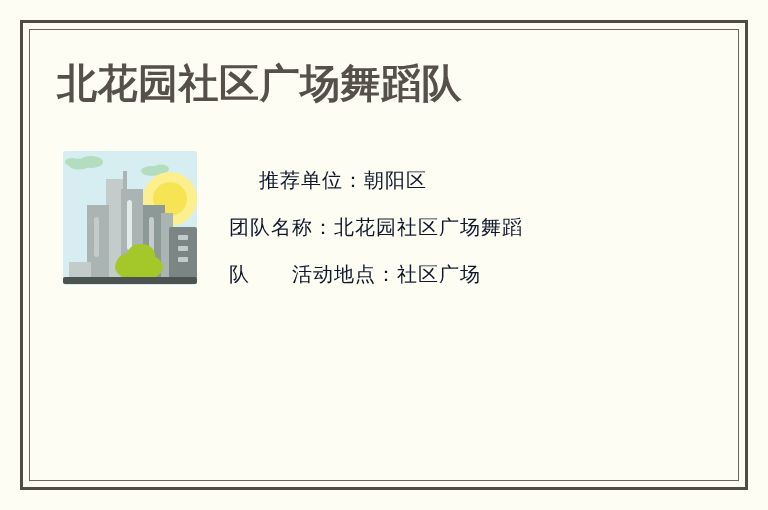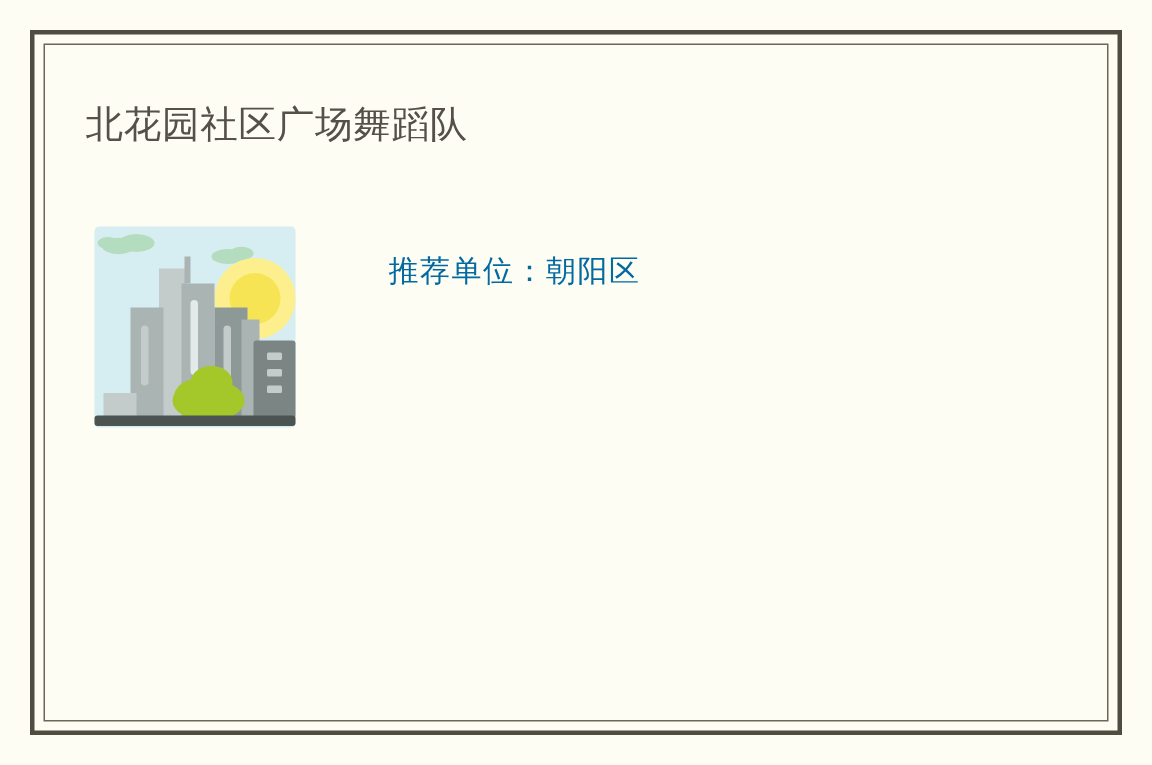--- a/index.html
+++ b/index.html
@@ -45,26 +45,26 @@
     left: 29px;
     top: 29px;
     width: 710px;
     height: 452px;
   }
   .title {
     position: absolute;
     left: 28px;
     top: 33px;
     font-family: "Liberation Sans", sans-serif;
-    font-size: 25px;
+    font-size: 40px;
     line-height: 42px;
     letter-spacing: 0.5px;
     color: #55504a;
     white-space: nowrap;
-    font-weight: 400;
+    font-weight: 700;
   }
   
   .illustration {
     position: absolute;
     left: 28px;
     top: 118px;
     width: 152px;
     height: 152px;
   }
   .illustration svg {
@@ -76,21 +76,21 @@
   .details {
     position: absolute;
     left: 200px;
     top: 128px;
     width: 420px;
   }
   .detail-line {
     font-family: "DejaVu Serif", "Liberation Serif", serif;
     font-size: 20px;
     line-height: 47px;
-    color: #0369a1;
+    color: #0f172a;
     letter-spacing: 1px;
     white-space: pre;
   }
   .detail-line.indent {
     padding-left: 30px;
   }
 </style>
 </head>
 <body>
 
@@ -143,16 +143,18 @@
           <ellipse cx="73" cy="118" rx="14" ry="12"></ellipse>
           <ellipse cx="84" cy="108" rx="14" ry="11"></ellipse>
         </g>
 
         <rect x="6" y="130" width="134" height="7" rx="2" fill="#4c5452"></rect>
       </svg>
     </div>
 
     <div class="details">
       <div class="detail-line indent">推荐单位：朝阳区</div>
+      <div class="detail-line">团队名称：北花园社区广场舞蹈</div>
+      <div class="detail-line">队　　活动地点：社区广场</div>
     </div>
 
   </div>
 </div>
 
 </body></html>

